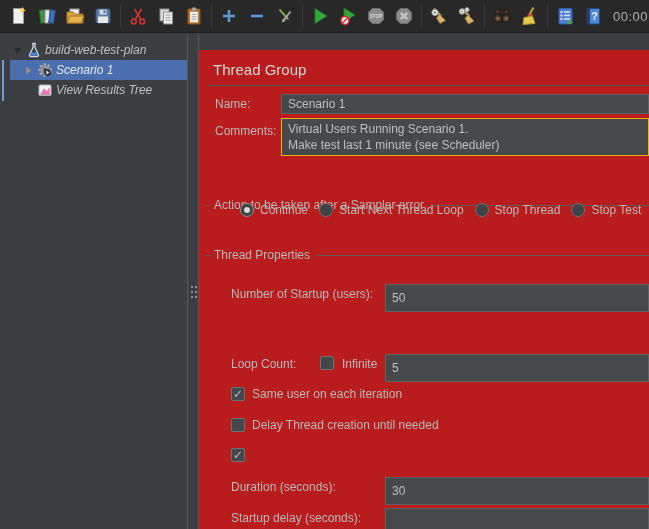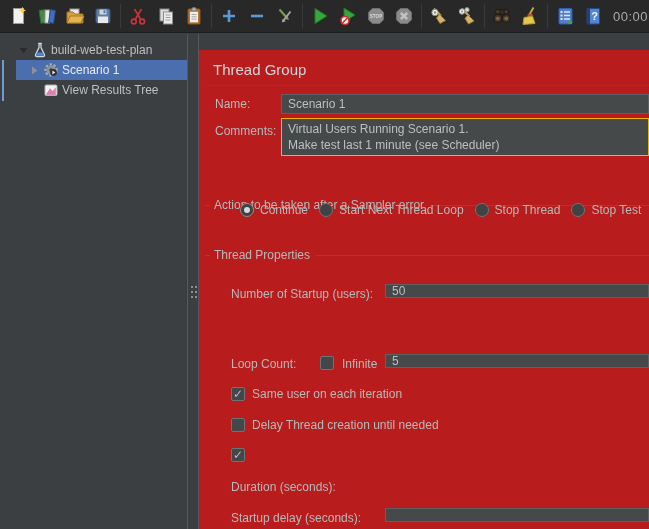--- a/index.html
+++ b/index.html
@@ -15,21 +15,21 @@
     position:absolute; left:0; top:0; width:649px; height:33px;
     background:#282828; border-bottom:1px solid #1c1c1c;
     display:flex; align-items:center; padding-left:5px;
   }
   .tbtn { width:28px; height:28px; display:flex; align-items:center; justify-content:center; flex:0 0 auto; border-radius:3px; }
   .tsep { width:1px; height:24px; background:#1a1a1a; border-right:1px solid #3a3a3a; margin:0 3px; flex:0 0 auto; }
   #timer { margin-left:6px; color:#a9abad; font-size:13px; letter-spacing:.5px; }
 
   
   #tree { position:absolute; left:0; top:34px; width:187px; height:495px; background:#3c3f41; }
-  .trow { position:absolute; left:16px; width:187px; height:20px; display:flex; align-items:center; color:#bdbfc1; }
+  .trow { position:absolute; left:10px; width:187px; height:20px; display:flex; align-items:center; color:#bdbfc1;font-style:italic; }
   .trow.selected { background:#4b6eaf; color:#e4e9f0; }
   .tri { position:absolute; width:9px; height:9px; }
   .ticon { position:absolute; width:16px; height:16px; }
   .tlabel { position:absolute; white-space:nowrap; font-size:12px; }
   #tree-guide { position:absolute; left:2px; top:26px; width:2px; height:41px; background:#6f9bd2; }
 
   
   #splitter { position:absolute; left:187px; top:34px; width:12px; height:495px; background:#3c3f41;
     border-left:1px solid #585858; border-right:1px solid #585858; }
   #grip { position:absolute; left:3px; top:252px; width:2px; height:2px; background:#a8a8a8; border-radius:50%;
@@ -63,21 +63,21 @@
   #fs-thread { top:198px; }
 
   #radio-row { position:absolute; left:41px; top:152px; height:16px; display:flex; align-items:center; gap:11px; }
   .radio-opt { display:flex; align-items:flex-end; gap:6px; }
   .radio { width:14px; height:14px; border-radius:50%; border:1px solid #6f7375; background:#3f4344; position:relative; flex:0 0 auto; }
   .radio.selected { border-color:#8a8e90; }
   .radio.selected::after { content:""; position:absolute; left:3px; top:3px; width:6px; height:6px; border-radius:50%; background:#d7d9db; }
 
   .prow { position:absolute; left:0; right:0; height:20px; }
   .prow .flabel { position:absolute; left:32px; top:3px; }
-  .pfield { position:absolute; left:186px; right:0; top:0; height:14px; }
+  .pfield { position:absolute; left:186px; right:0; top:0; height:28px; }
 
   .checkbox { width:14px; height:14px; border:1px solid #6f7375; background:#43474a; border-radius:2px;
     display:flex; align-items:center; justify-content:center; color:#b9bbbd; font-size:12px; flex:0 0 auto; }
   .checkbox.checked::after { content:"\2713"; line-height:1; }
   .cbrow { position:absolute; left:32px; height:16px; display:flex; align-items:center; gap:7px; }
 
   #loop-check { position:absolute; left:121px; top:2px; }
   #loop-inf-label { position:absolute; left:143px; top:3px; }
 </style>
 </head>
@@ -351,19 +351,20 @@
     <span class="checkbox"></span>
     <span class="flabel">Delay Thread creation until needed</span>
   </div>
 
   <div class="cbrow" style="top:397px;">
     <span class="checkbox checked"></span>
   </div>
 
   <div class="prow" style="top:427px;">
     <span class="flabel">Duration (seconds):</span>
+    <div class="pfield"><input class="tfield" type="text" value="30" style=""></div>
   </div>
 
   <div class="prow" style="top:458px;">
     <span class="flabel">Startup delay (seconds):</span>
     <div class="pfield"><input class="tfield" type="text" value="" style=""></div>
   </div>
 </div>
 
 </body></html>

